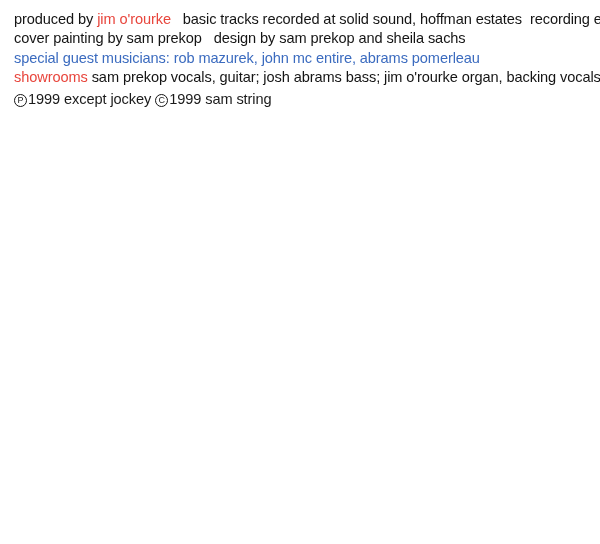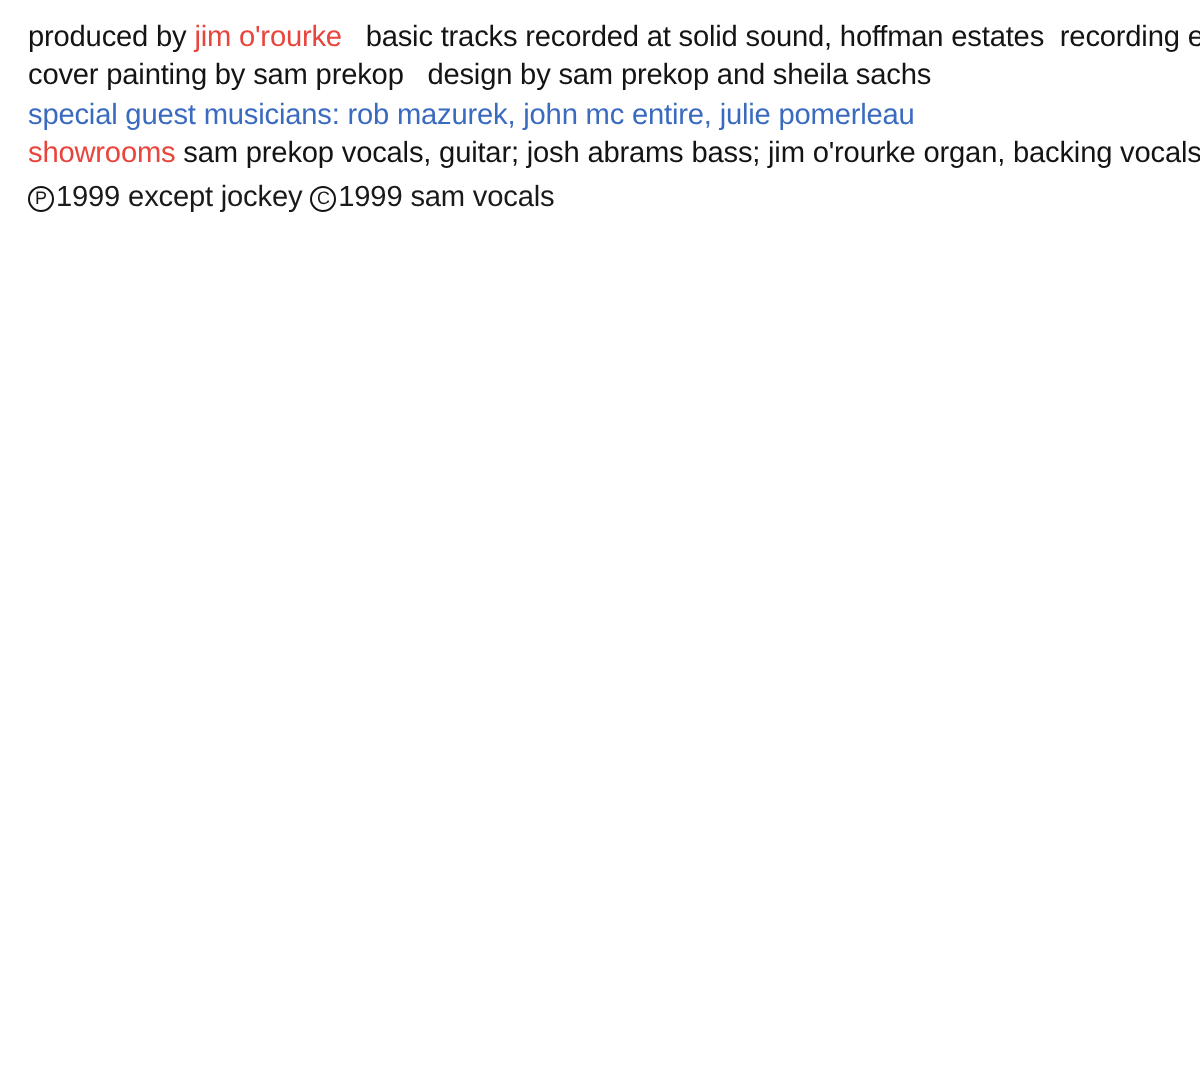--- a/index.html
+++ b/index.html
@@ -47,19 +47,19 @@
     margin-right: 1px;
   }
 </style>
 </head>
 <body>
 
 <div id="liner">
   <div class="credits-flow">
     <span class="sp blk">produced by </span><span class="sp red">jim o'rourke</span><span class="sp blk">   basic tracks recorded at solid sound, hoffman estates  recording engineer jim o'rourke  assistant recording engineer phil bonnet   all other recording and mixing by jim o'rourke at steam room, chicago 1998   all songs by sam prekop except tracks 4 (abrams, o'rourke, prekop, prewitt, taylor) and 6 (abrams, mazurek, o'rourke, prekop, prewitt, taylor)   arrangements by josh abrams, jim o'rourke, sam prekop, archer prewitt, chad taylor   string arrangements by jim o'rourke   horn arrangements by jim o'rourke and rob mazurek</span><span class="sp blk">
 cover painting by sam prekop   design by sam prekop and sheila sachs
-</span><span class="sp blue">special guest musicians: rob mazurek, john mc entire, julie pomerleau</span><span class="sp red">
+</span><span class="sp blue">special guest musicians: rob mazurek, john mc entire, abrams pomerleau</span><span class="sp red">
 showrooms</span><span class="sp blk"> sam prekop vocals, guitar; josh abrams bass; jim o'rourke organ, backing vocals; julie pomerleau violin, viola; archer prewitt guitar; chad taylor percussion  </span>
   </div>
   <div class="footer-line">
-    <span class="circ">P</span><span>1999</span><span class="sp"> </span><span>except jockey</span><span class="sp"> </span><span class="circ">C</span><span>1999</span><span class="sp"> </span><span>sam vocals</span>
+    <span class="circ">P</span><span>1999</span><span class="sp"> </span><span>except jockey</span><span class="sp"> </span><span class="circ">C</span><span>1999</span><span class="sp"> </span><span>sam string</span>
   </div>
 </div>
 
 </body></html>

